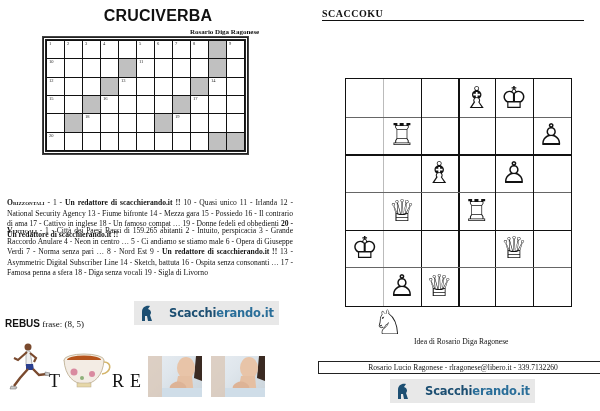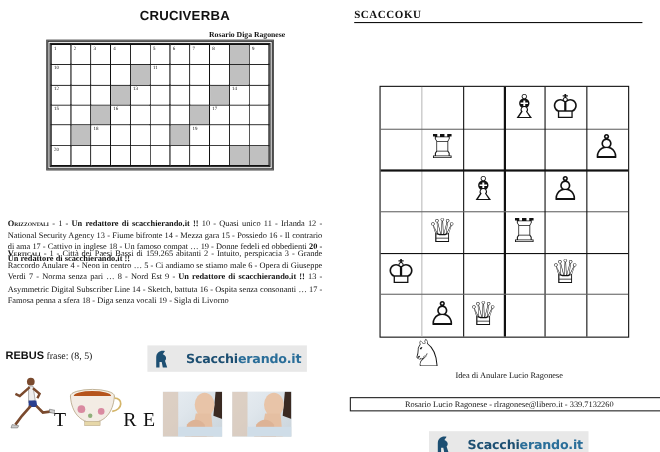--- a/index.html
+++ b/index.html
@@ -2,41 +2,41 @@
 <html><head>
 <meta charset="utf-8">
 <style>
   * { box-sizing: border-box; margin: 0; padding: 0; }
   html, body { width: 600px; height: 411px; background: #fff; overflow: hidden; }
   body { position: relative; font-family: "Liberation Serif", serif; color: #111; }
 
   .abs { position: absolute; }
 
   
-  #cw-title { left: 18px; width: 300px; top: 7px; text-align: center; font-family: "Liberation Sans", sans-serif; font-weight: bold; font-size: 12px; letter-spacing: 0.2px; }
+  #cw-title { left: 8px; width: 300px; top: 7px; text-align: center; font-family: "Liberation Sans", sans-serif; font-weight: bold; font-size: 16px; letter-spacing: 0.2px; }
   #cw-author { left: 190px; top: 28px; font-size: 7px; font-weight: bold; }
 
   #cw-grid { left: 43px; top: 37px; width: 205px; height: 117px; border: 3px double #222; outline: 1px solid #444; outline-offset: 0; }
   #cw-grid table { border-collapse: collapse; width: 100%; height: 100%; table-layout: fixed; }
   #cw-grid td { border: 1px solid #111; position: relative; background: #fff; vertical-align: top; }
   #cw-grid td.black { background: #c0c0c0; }
   #cw-grid td .num { position: absolute; left: 2px; top: 1px; font-size: 4.5px; line-height: 1; color: #222; }
   #cw-grid td.dotted-top { border-top: 1px dashed #bbb; }
   #cw-grid td.grey-left { border-left: 1px solid #888; }
 
   .clues { left: 7px; width: 286px; font-size: 7.6px; line-height: 10.5px; text-align: justify; }
   #clues-h { top: 166px; margin-top: 32px; }
   #clues-v { top: 226px; }
   .clues .head { font-variant: small-caps; font-weight: bold; font-size: 7.6px; }
   .clues b { font-weight: bold; }
 
   #rebus-label { left: 5px; top: 318px; font-size: 9px; }
   #rebus-label .rb { font-family: "Liberation Sans", sans-serif; font-weight: bold; font-size: 10px; }
 
-  .logo { background: #e8e8e8; display: flex; align-items: center; justify-content: center; gap: 16px; margin-top: 13px; }
+  .logo { background: #e8e8e8; display: flex; align-items: center; justify-content: center; gap: 16px; }
   .logo .mark { width: 14px; height: 18px; position: relative; }
   .logo .txt { font-family: "DejaVu Sans", sans-serif; font-weight: bold; color: #1d4f72; letter-spacing: -0.2px; }
   .logo .txt .lt { color: #2a6e99; }
   #logo-left { left: 134px; top: 301px; width: 145px; height: 24px; }
   #logo-left .txt { font-size: 11.5px; }
   #logo-right { left: 390px; top: 379px; width: 145px; height: 24px; }
   #logo-right .txt { font-size: 11.5px; }
 
   #rebus-row { left: 4px; top: 340px; height: 60px; width: 290px; }
   .runner { position: absolute; left: 4px; top: 2px; width: 42px; height: 52px; }
@@ -312,21 +312,21 @@
     <div class="cell" style="left: 186.667px; top: 150.667px; width: 37.3333px; height: 37.6667px;"></div>
     <div class="cell" style="left: 0px; top: 188.333px; width: 37.3333px; height: 37.6667px;"></div>
     <div class="cell" style="left: 37.3333px; top: 188.333px; width: 37.3333px; height: 37.6667px;">♙</div>
     <div class="cell" style="left: 74.6667px; top: 188.333px; width: 37.3333px; height: 37.6667px;">♕</div>
     <div class="cell" style="left: 112px; top: 188.333px; width: 37.3333px; height: 37.6667px;"></div>
     <div class="cell" style="left: 149.333px; top: 188.333px; width: 37.3333px; height: 37.6667px;"></div>
     <div class="cell" style="left: 186.667px; top: 188.333px; width: 37.3333px; height: 37.6667px;"></div>
   </div>
 
 <div class="abs" id="knight">♘</div>
-<div class="abs" id="idea">Idea di Anulare Lucio Ragonese</div>
+<div class="abs" id="idea">Idea di Rosario Diga Ragonese</div>
 
 <div class="abs" id="contact">Rosario Lucio Ragonese - rlragonese@libero.it - 339.7132260</div>
 
 <div class="abs logo" id="logo-right">
   <span class="mark">
     <svg width="14" height="18" viewBox="0 0 14 18">
         <path d="M3 17 L3 8 C3 3 7 1 11 2 L9 5 C12 6 13 9 11 11 L13 17 L9 17 L8 12 L6 12 L6 17 Z" fill="#1d4f72"></path>
       </svg>
   </span>
   <span class="txt"><span>Scacchi</span><span class="lt">erando.it</span></span>

